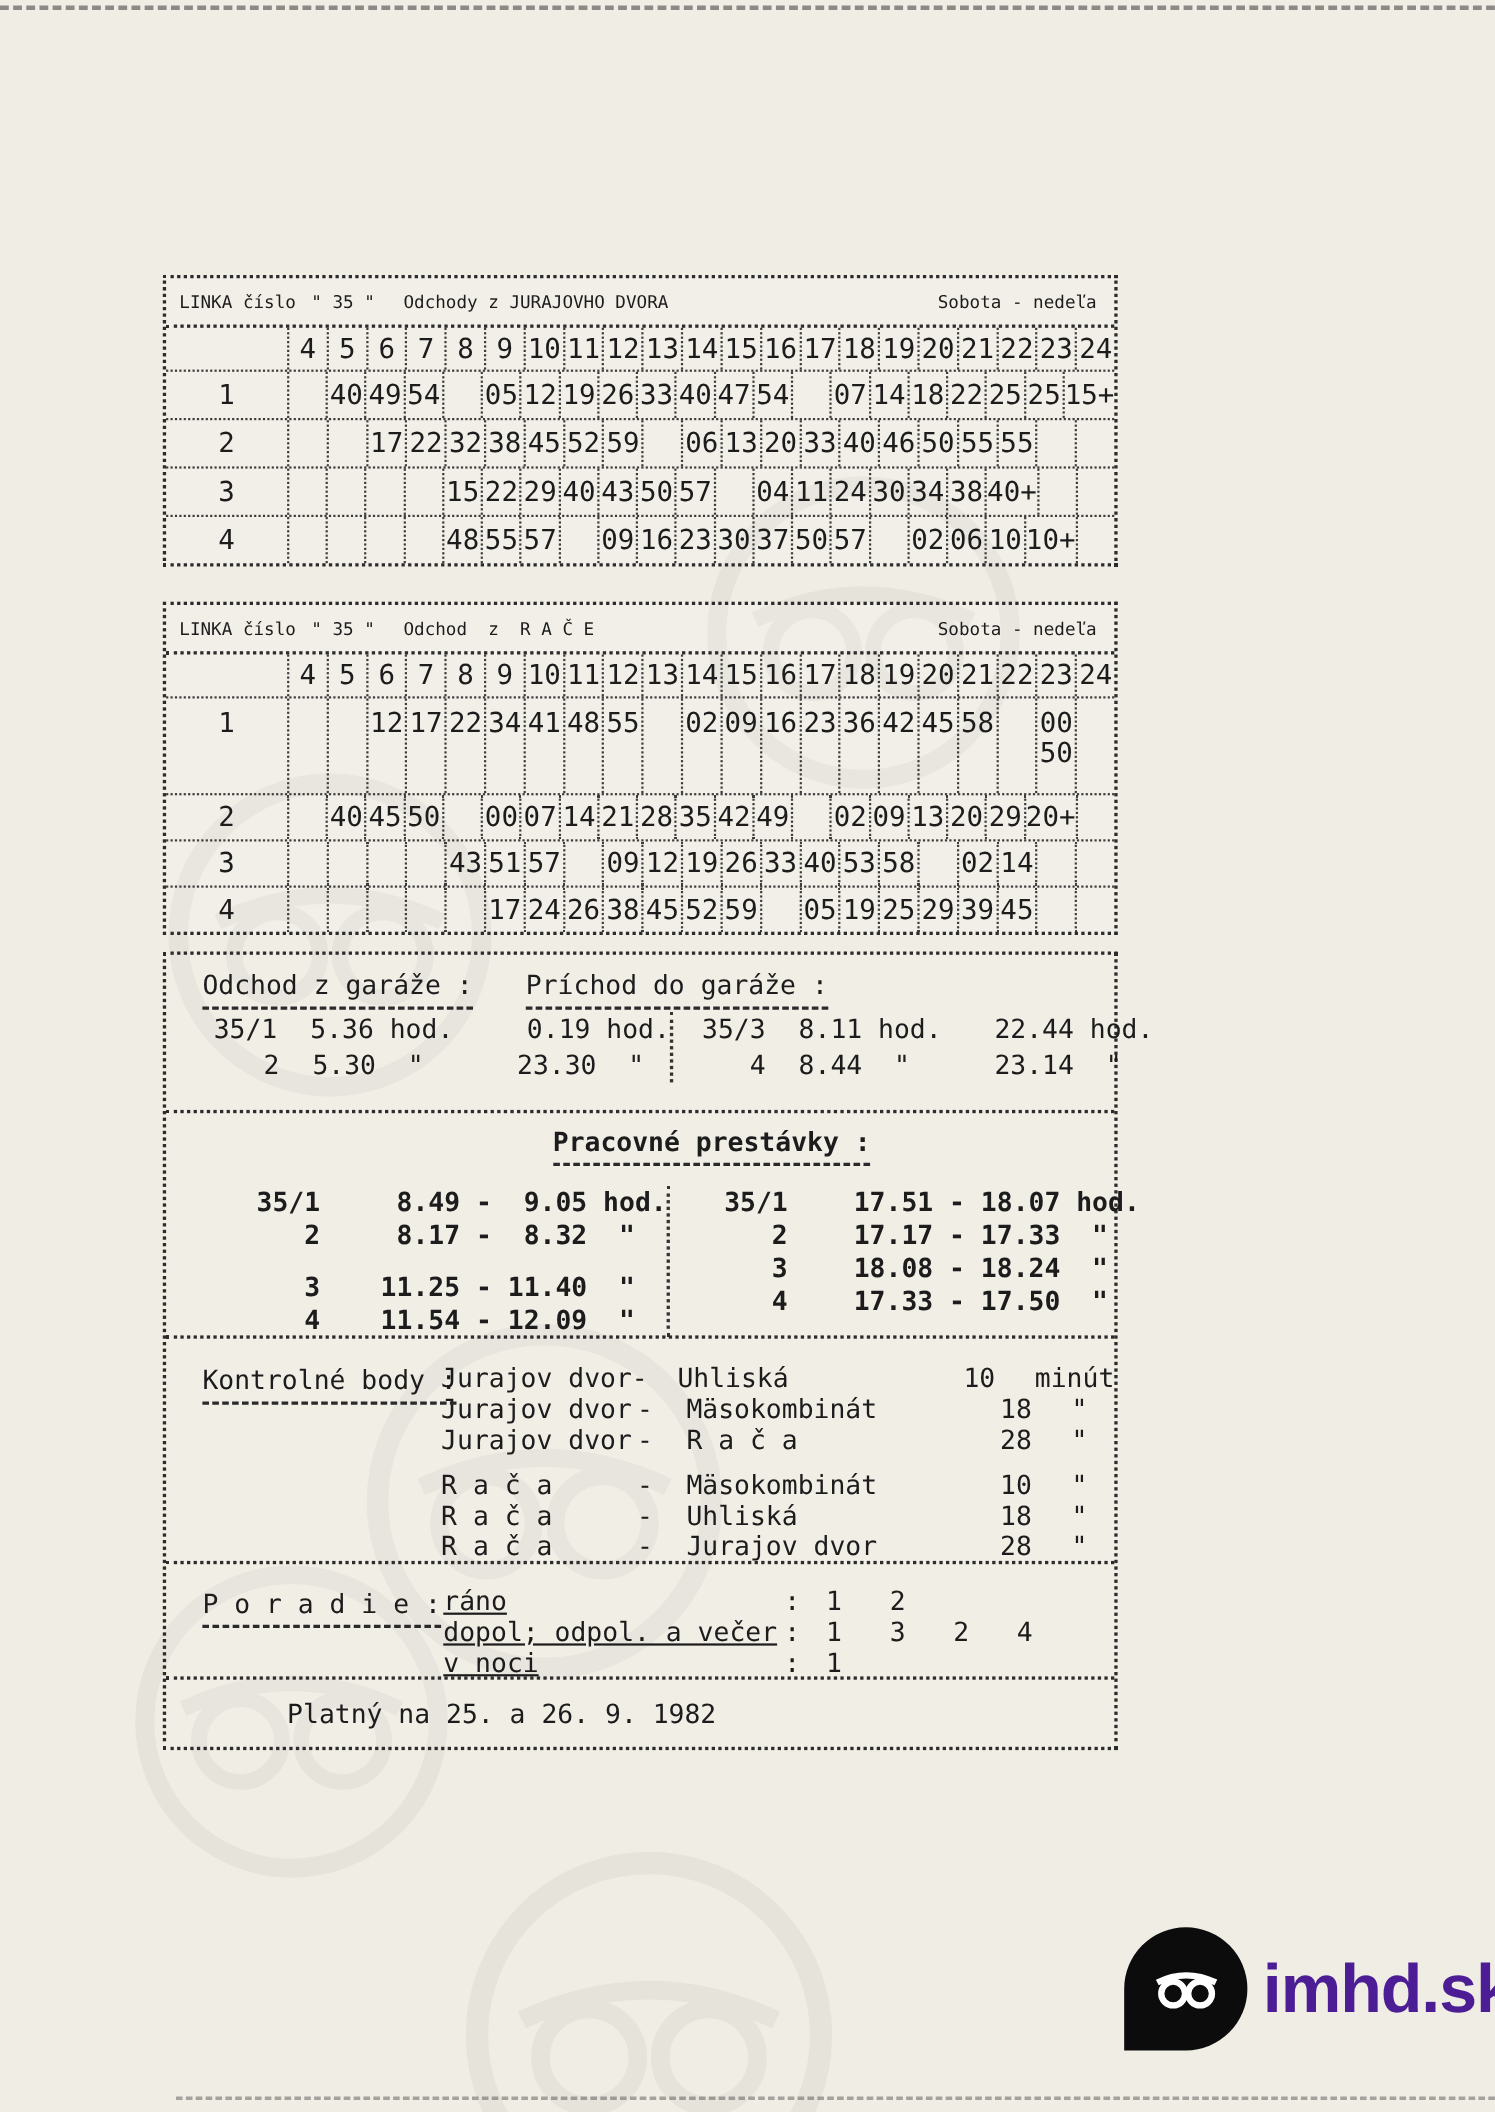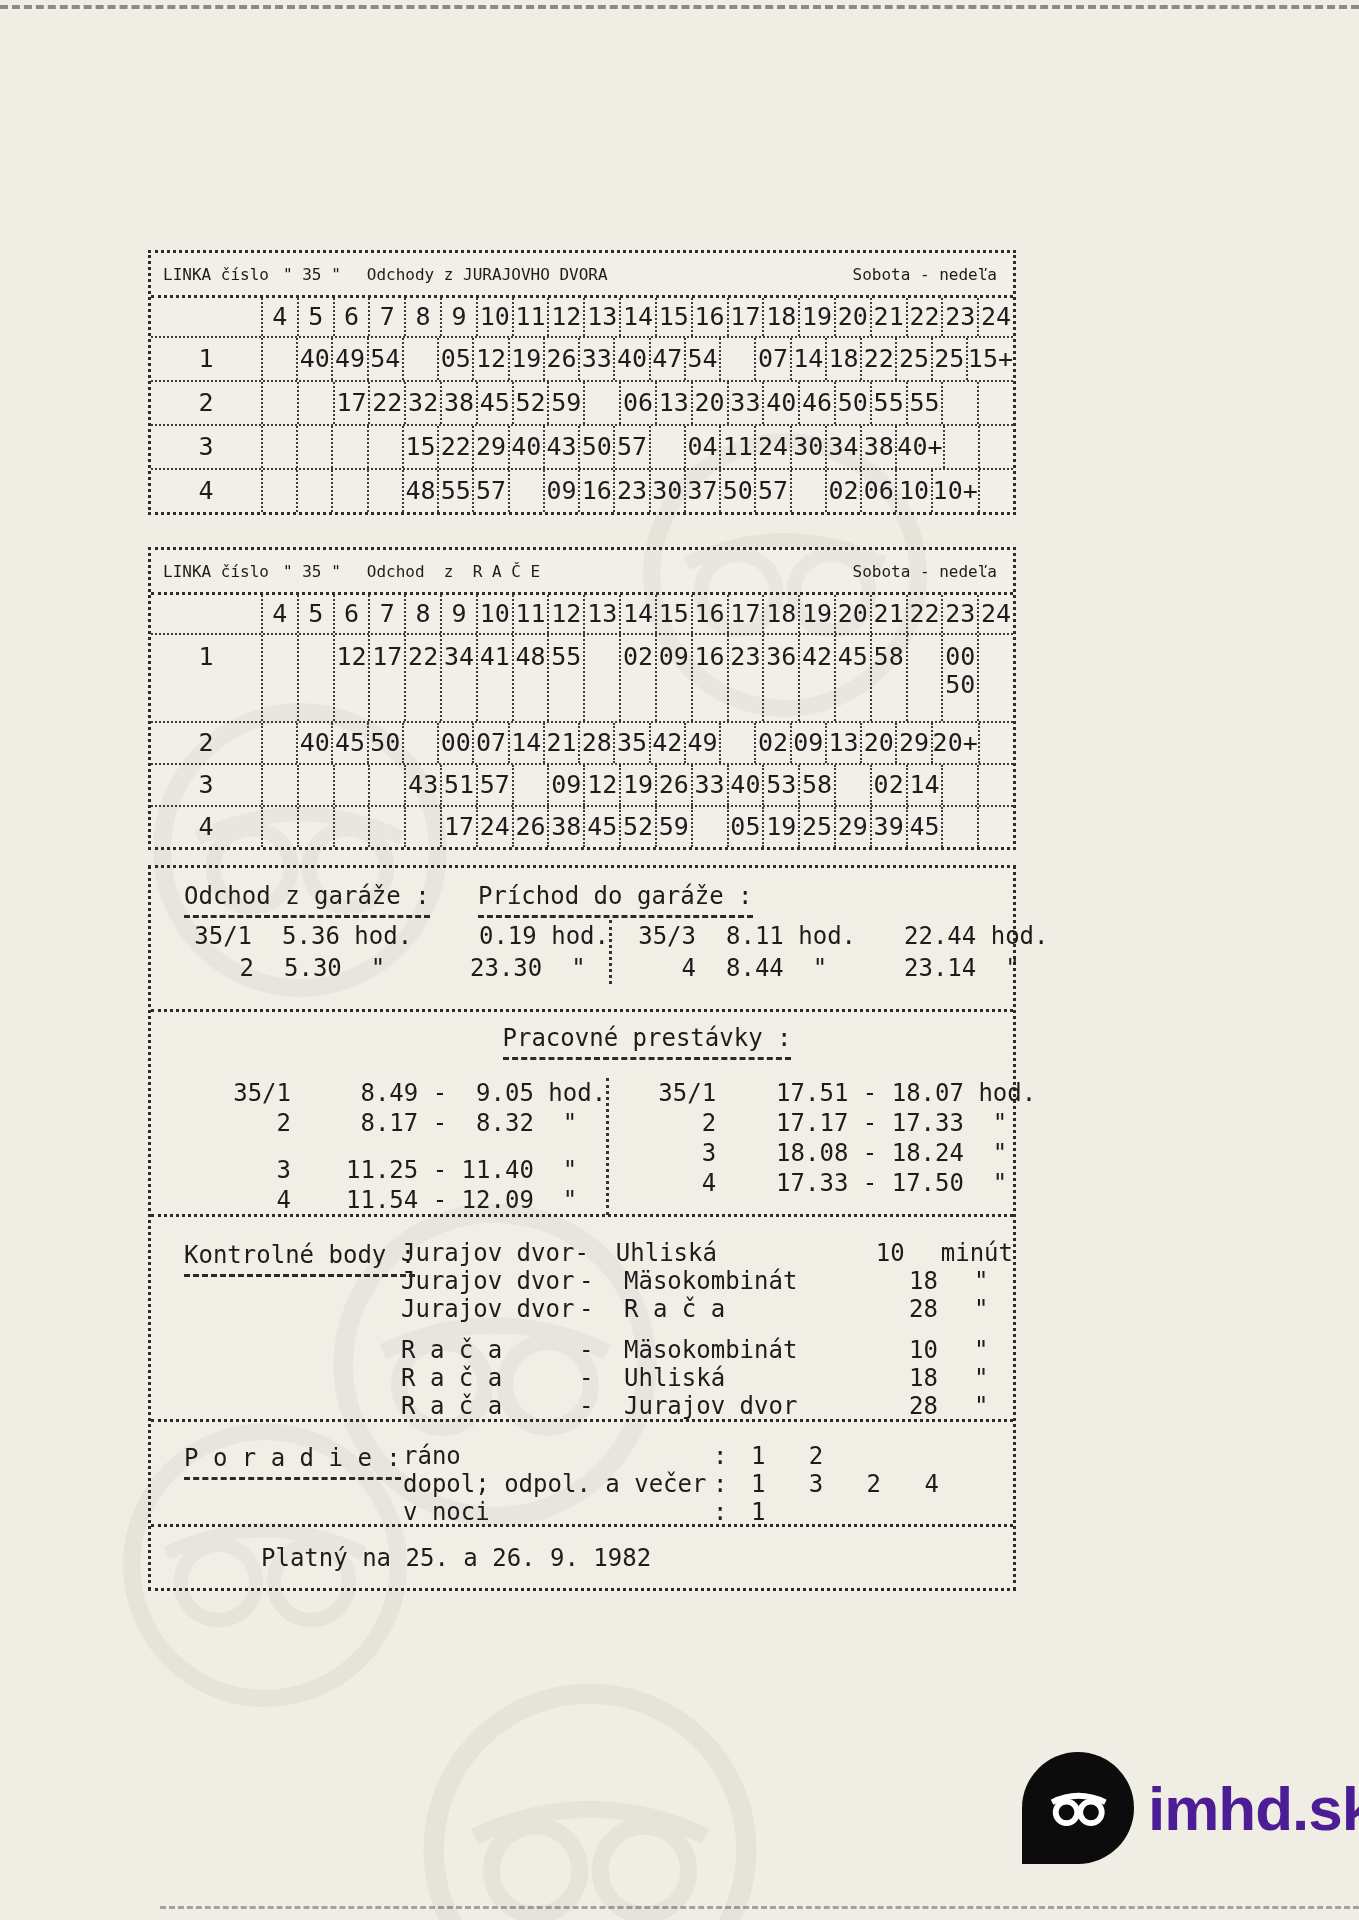--- a/index.html
+++ b/index.html
@@ -47,21 +47,21 @@
   .g-h2{position:absolute;left:327px;top:14px;}
   .g-body{display:flex;align-items:stretch;}
   .g-left{width:458px;}
   .g-right{flex:1;border-left:3px dotted #333;padding-left:12px;}
   .g-row{display:flex;align-items:center;height:32px;white-space:pre;}
   .g-bus{width:103px;text-align:right;}
   .g-dep{margin-left:30px;width:186px;}
   .g-bus2{width:72px;text-align:right;}
   .g-dep2{margin-left:30px;width:178px;}
 
-  .s-breaks{height:205px;padding-top:12px;}
+  .s-breaks{height:205px;padding-top:12px;font-weight:bold;}
   .b-title-wrap{text-align:center;padding-left:130px;height:44px;}
   .b-body{display:flex;align-items:stretch;margin-top:10px;}
   .b-left{width:458px;}
   .b-right{flex:1;border-left:3px dotted #333;padding-left:12px;}
   .b-row{display:flex;align-items:center;height:30px;white-space:pre;}
   .b-row.gap{margin-top:17px;}
   .b-left .b-bus{width:140px;text-align:right;}
   .b-left .b-time{margin-left:55px;}
   .b-right .b-bus{width:95px;text-align:right;}
   .b-right .b-time{margin-left:60px;}
@@ -74,21 +74,21 @@
   .cp-from{width:178px;}
   .cp-dash{width:45px;}
   .cp-to{width:272px;}
   .cp-time{width:42px;text-align:right;}
   .cp-unit{margin-left:36px;}
 
   .s-order{height:105px;padding-top:20px;}
   .o-title{position:absolute;left:33px;top:22px;}
   .o-rows{margin-left:252px;}
   .o-row{display:flex;align-items:center;height:28px;white-space:pre;}
-  .o-label{width:310px;}
+  .o-label{width:310px;text-decoration:underline;}
   .o-colon{width:38px;}
 
   .s-legend{height:55px;display:flex;align-items:center;padding-left:33px;}
   .l-text{margin-left:42px;}
 
   .s-validity{height:64px;display:flex;align-items:center;padding-left:110px;}
 
   
   .brand{position:absolute;left:1022px;top:1752px;display:flex;align-items:center;gap:14px;}
   .pin{width:112px;height:112px;background:#0c0c0c;border-radius:56px 56px 56px 0;

